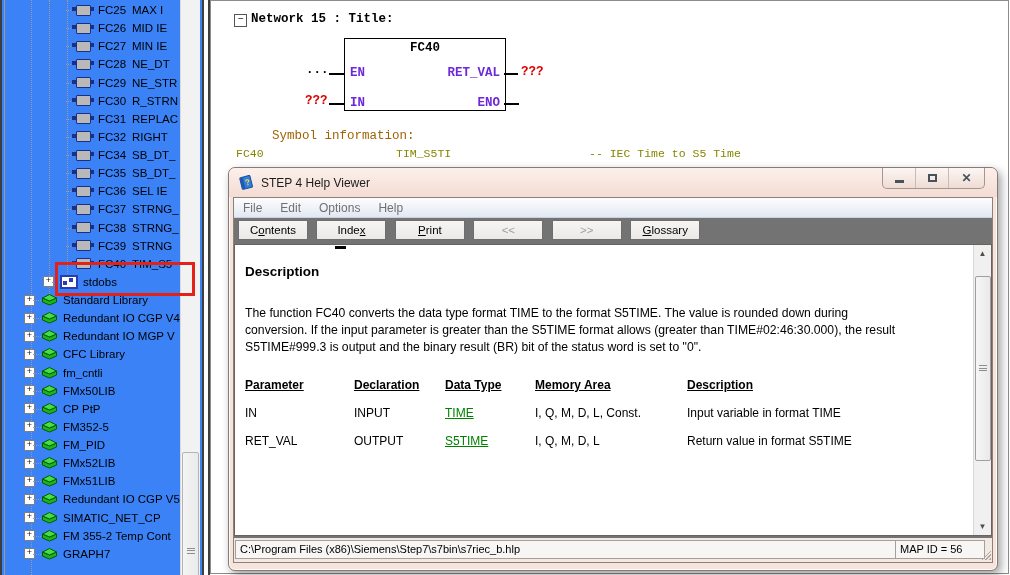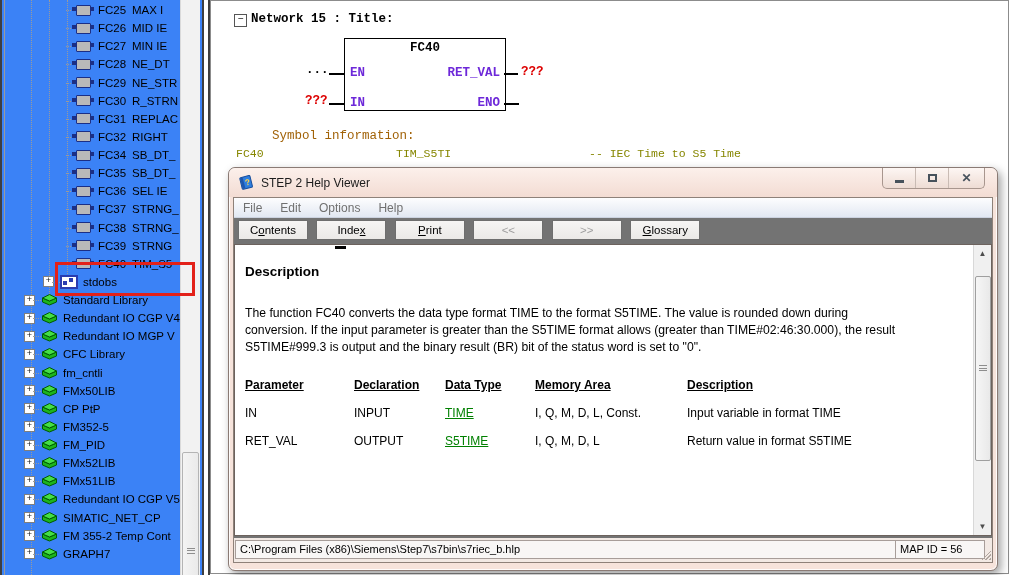--- a/index.html
+++ b/index.html
@@ -467,21 +467,21 @@
     <div id="help-titlebar">
       <span id="help-title-icon">
         <svg width="17" height="17" viewBox="0 0 17 17">
             <g transform="rotate(-14 8 9)">
               <rect x="3" y="2.5" width="10.5" height="12" rx="1" fill="#2f7ede" stroke="#1a4f9c"></rect>
               <rect x="3.5" y="3" width="2.6" height="11" fill="#1f57ad"></rect>
               <text x="9.6" y="11.6" font-size="8.5" font-family="Liberation Sans, sans-serif" font-weight="bold" fill="#ffd24a" text-anchor="middle">?</text>
             </g>
           </svg>
       </span>
-      <span id="help-title-text">STEP 2 Help Viewer</span>
+      <span id="help-title-text">STEP 4 Help Viewer</span>
       <div id="window-buttons">
         <div class="win-btn">
             <span class="min-glyph"></span>
           </div>
         <div class="win-btn">
             <span class="max-glyph"></span>
           </div>
         <div class="win-btn">
             <span class="close-glyph">✕</span>
           </div>

